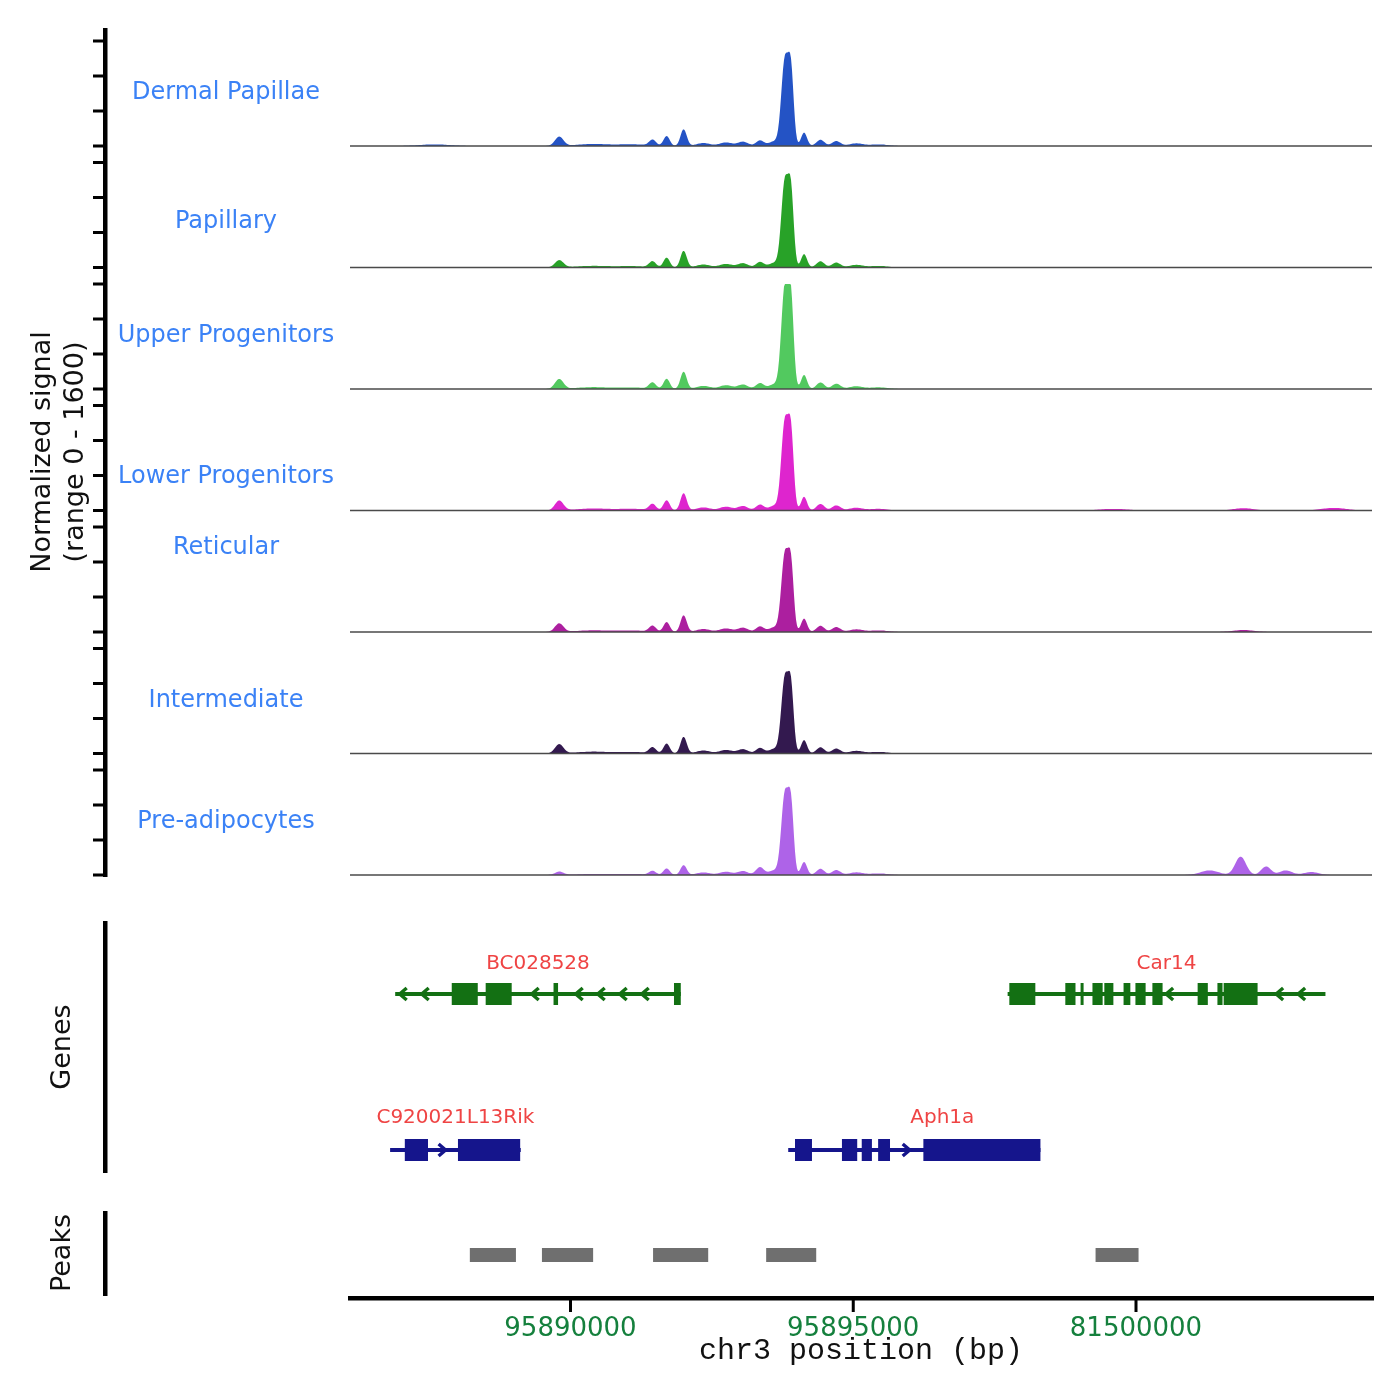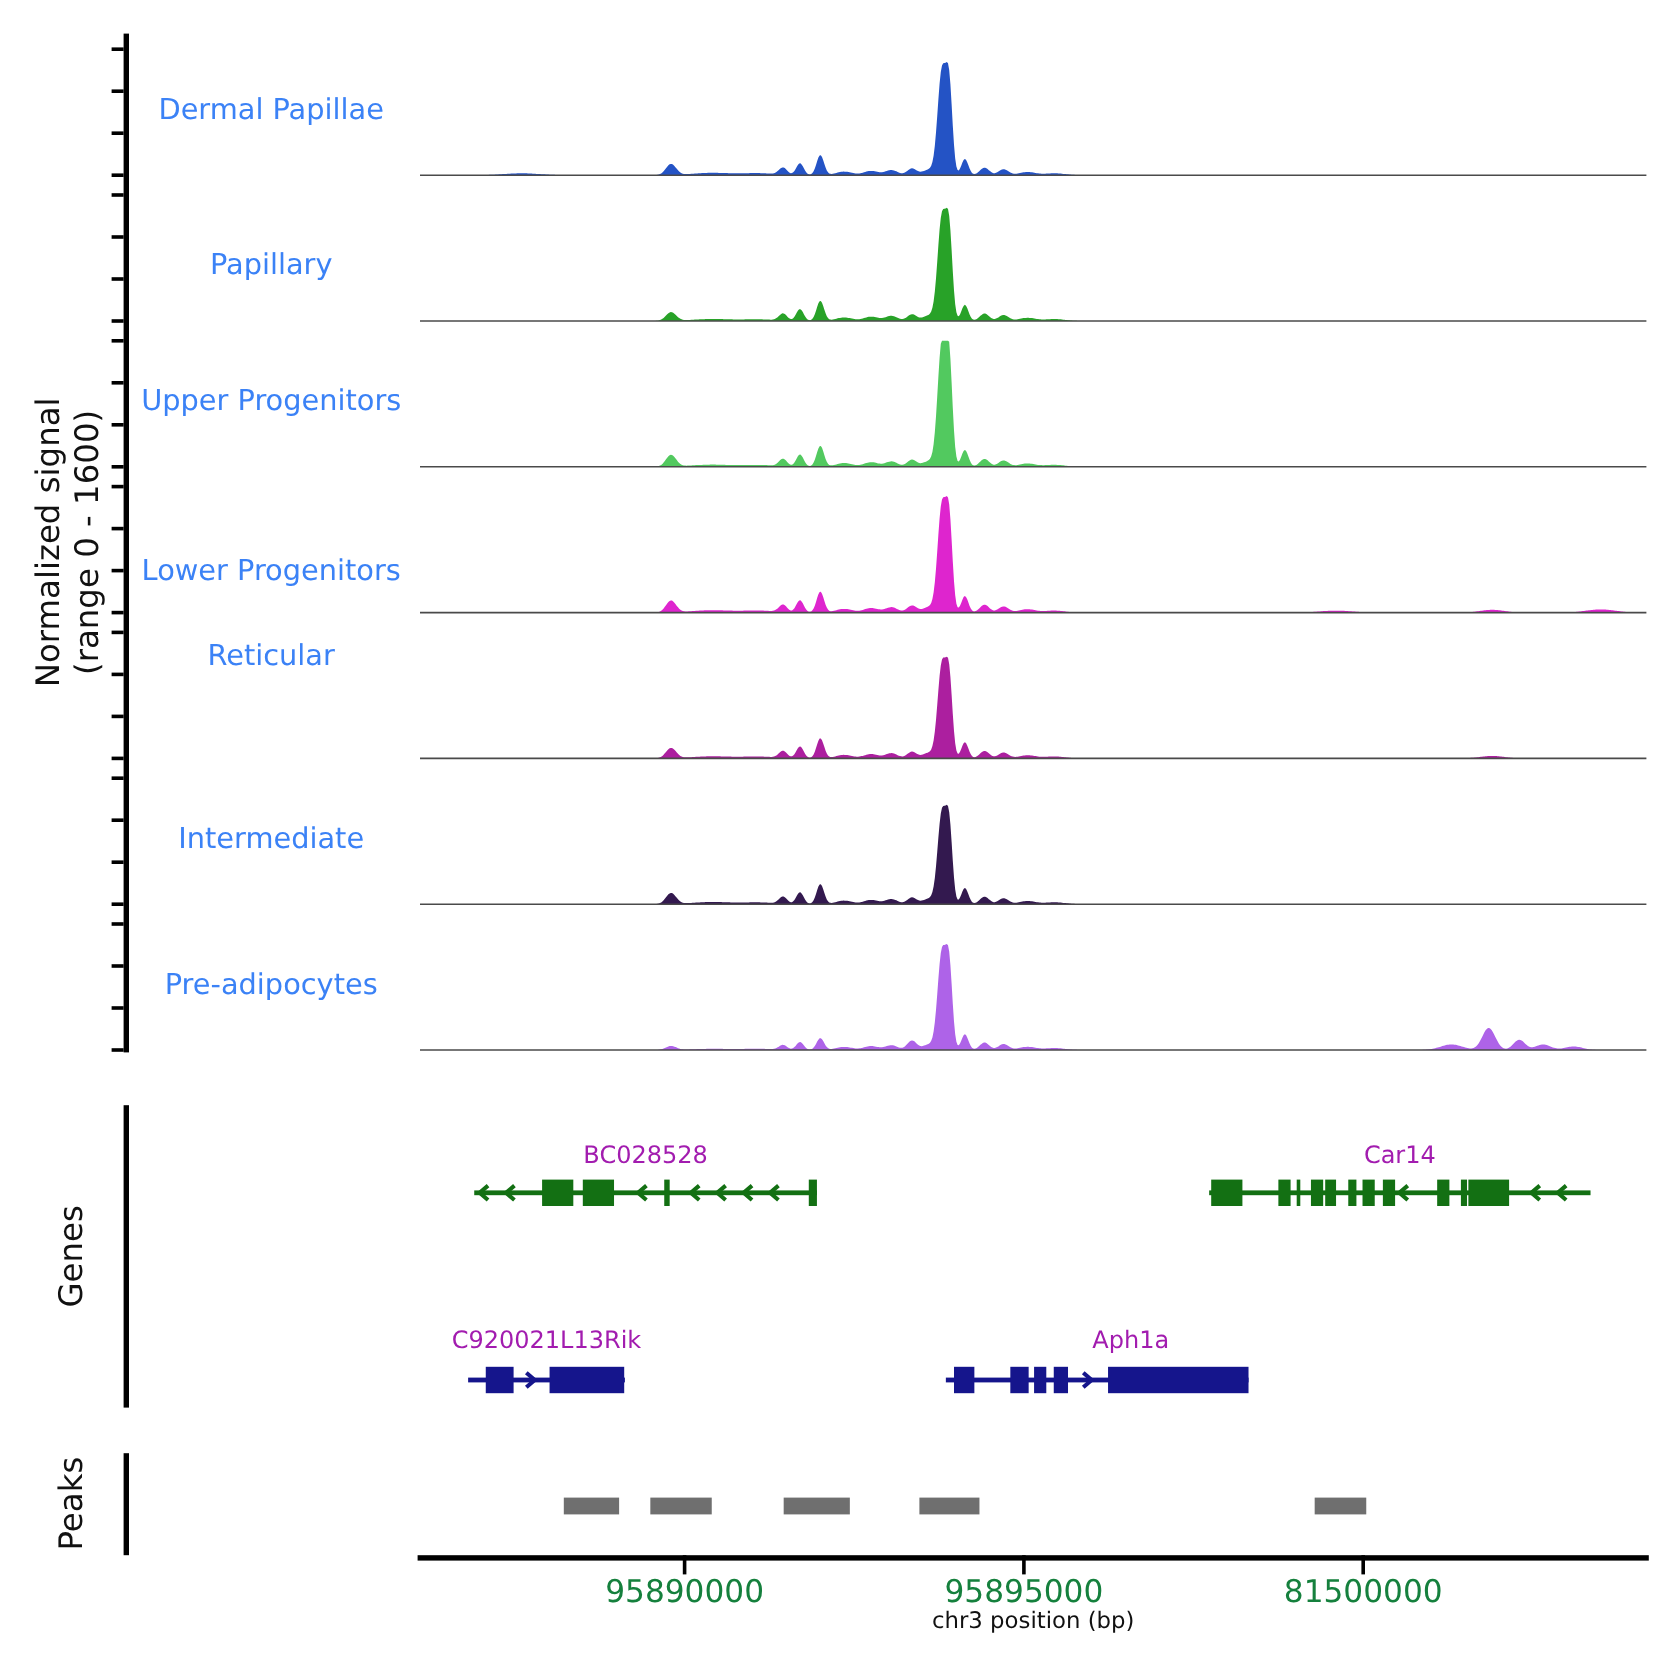--- a/index.html
+++ b/index.html
@@ -11,29 +11,29 @@
   .vlabel{
     position:absolute;left:0;top:0;white-space:nowrap;text-align:center;
     font-size:27px;line-height:33px;color:#111;
   }
   .track-label{
     position:absolute;left:100px;width:252px;text-align:center;
     font-size:24px;line-height:30px;color:#3b82f6;white-space:nowrap;
   }
   .gene-label{
     position:absolute;transform:translateX(-50%);white-space:nowrap;
-    font-size:20px;line-height:24px;color:#a21caf;
+    font-size:20px;line-height:24px;color:#ef4444;
   }
   .xtick-label{
     position:absolute;transform:translateX(-50%);white-space:nowrap;
     font-size:26px;line-height:30px;color:#15803d;text-align:right;
   }
   #x-axis-title{
     position:absolute;left:861px;top:1334px;transform:translateX(-50%);
-    font-size:19px;line-height:34px;color:#111;white-space:nowrap;
+    font-size:30px;line-height:34px;color:#111;white-space:nowrap;font-family:Liberation Mono, monospace;
   }
 </style>
 </head>
 <body>
 
 <div id="figure">
 
   <svg id="plot-svg" width="1400" height="1400">
       <g>
         <path d="M350 146 L350 146.0 L351 146.0 L352 146.0 L353 146.0 L354 146.0 L355 146.0 L356 146.0 L357 146.0 L358 146.0 L359 146.0 L360 146.0 L361 146.0 L362 146.0 L363 146.0 L364 146.0 L365 146.0 L366 146.0 L367 146.0 L368 146.0 L369 146.0 L370 146.0 L371 146.0 L372 146.0 L373 146.0 L374 146.0 L375 146.0 L376 146.0 L377 146.0 L378 146.0 L379 146.0 L380 146.0 L381 146.0 L382 146.0 L383 146.0 L384 146.0 L385 146.0 L386 146.0 L387 146.0 L388 146.0 L389 146.0 L390 146.0 L391 146.0 L392 146.0 L393 146.0 L394 146.0 L395 146.0 L396 146.0 L397 146.0 L398 145.9 L399 145.9 L400 145.9 L401 145.9 L402 145.9 L403 145.9 L404 145.8 L405 145.8 L406 145.8 L407 145.8 L408 145.7 L409 145.7 L410 145.6 L411 145.6 L412 145.6 L413 145.5 L414 145.4 L415 145.4 L416 145.3 L417 145.3 L418 145.2 L419 145.1 L420 145.1 L421 145.0 L422 144.9 L423 144.8 L424 144.8 L425 144.7 L426 144.6 L427 144.6 L428 144.5 L429 144.5 L430 144.5 L431 144.4 L432 144.4 L433 144.4 L434 144.4 L435 144.4 L436 144.4 L437 144.4 L438 144.4 L439 144.4 L440 144.5 L441 144.5 L442 144.6 L443 144.6 L444 144.7 L445 144.7 L446 144.8 L447 144.9 L448 144.9 L449 145.0 L450 145.1 L451 145.2 L452 145.2 L453 145.3 L454 145.3 L455 145.4 L456 145.5 L457 145.5 L458 145.6 L459 145.6 L460 145.7 L461 145.7 L462 145.7 L463 145.8 L464 145.8 L465 145.8 L466 145.9 L467 145.9 L468 145.9 L469 145.9 L470 145.9 L471 145.9 L472 145.9 L473 146.0 L474 146.0 L475 146.0 L476 146.0 L477 146.0 L478 146.0 L479 146.0 L480 146.0 L481 146.0 L482 146.0 L483 146.0 L484 146.0 L485 146.0 L486 146.0 L487 146.0 L488 146.0 L489 146.0 L490 146.0 L491 146.0 L492 146.0 L493 146.0 L494 146.0 L495 146.0 L496 146.0 L497 146.0 L498 146.0 L499 146.0 L500 146.0 L501 146.0 L502 146.0 L503 146.0 L504 146.0 L505 146.0 L506 146.0 L507 146.0 L508 146.0 L509 146.0 L510 146.0 L511 146.0 L512 146.0 L513 146.0 L514 146.0 L515 146.0 L516 146.0 L517 146.0 L518 146.0 L519 146.0 L520 146.0 L521 146.0 L522 146.0 L523 146.0 L524 146.0 L525 146.0 L526 146.0 L527 146.0 L528 146.0 L529 146.0 L530 146.0 L531 146.0 L532 146.0 L533 146.0 L534 146.0 L535 146.0 L536 146.0 L537 146.0 L538 146.0 L539 146.0 L540 146.0 L541 146.0 L542 146.0 L543 146.0 L544 146.0 L545 145.9 L546 145.9 L547 145.8 L548 145.7 L549 145.4 L550 145.0 L551 144.5 L552 143.7 L553 142.7 L554 141.5 L555 140.2 L556 138.9 L557 137.8 L558 136.9 L559 136.6 L560 136.7 L561 137.3 L562 138.3 L563 139.5 L564 140.7 L565 141.9 L566 142.9 L567 143.7 L568 144.3 L569 144.7 L570 144.9 L571 145.0 L572 145.0 L573 145.0 L574 144.9 L575 144.9 L576 144.8 L577 144.7 L578 144.7 L579 144.6 L580 144.5 L581 144.5 L582 144.4 L583 144.3 L584 144.3 L585 144.2 L586 144.2 L587 144.1 L588 144.1 L589 144.1 L590 144.0 L591 144.0 L592 144.0 L593 144.0 L594 144.0 L595 144.0 L596 144.0 L597 144.0 L598 144.0 L599 144.1 L600 144.1 L601 144.1 L602 144.1 L603 144.2 L604 144.2 L605 144.2 L606 144.2 L607 144.3 L608 144.3 L609 144.3 L610 144.3 L611 144.4 L612 144.4 L613 144.4 L614 144.4 L615 144.4 L616 144.4 L617 144.4 L618 144.4 L619 144.4 L620 144.3 L621 144.3 L622 144.3 L623 144.3 L624 144.3 L625 144.2 L626 144.2 L627 144.2 L628 144.2 L629 144.2 L630 144.2 L631 144.2 L632 144.2 L633 144.2 L634 144.3 L635 144.3 L636 144.3 L637 144.4 L638 144.4 L639 144.5 L640 144.5 L641 144.6 L642 144.6 L643 144.6 L644 144.5 L645 144.3 L646 144.0 L647 143.4 L648 142.6 L649 141.7 L650 140.7 L651 139.9 L652 139.5 L653 139.6 L654 140.1 L655 141.0 L656 142.1 L657 143.1 L658 143.9 L659 144.3 L660 144.2 L661 143.6 L662 142.4 L663 140.8 L664 139.0 L665 137.3 L666 136.3 L667 136.1 L668 137.0 L669 138.6 L670 140.5 L671 142.3 L672 143.7 L673 144.7 L674 145.2 L675 145.4 L676 145.0 L677 144.2 L678 142.7 L679 140.4 L680 137.4 L681 134.2 L682 131.3 L683 129.5 L684 129.4 L685 130.8 L686 133.5 L687 136.6 L688 139.6 L689 142.0 L690 143.6 L691 144.5 L692 144.8 L693 144.9 L694 144.8 L695 144.6 L696 144.4 L697 144.1 L698 143.8 L699 143.6 L700 143.4 L701 143.2 L702 143.1 L703 143.0 L704 143.1 L705 143.1 L706 143.2 L707 143.4 L708 143.6 L709 143.8 L710 144.0 L711 144.2 L712 144.4 L713 144.5 L714 144.6 L715 144.6 L716 144.5 L717 144.3 L718 144.1 L719 143.9 L720 143.6 L721 143.3 L722 143.0 L723 142.7 L724 142.5 L725 142.4 L726 142.4 L727 142.4 L728 142.5 L729 142.7 L730 142.9 L731 143.1 L732 143.3 L733 143.5 L734 143.5 L735 143.5 L736 143.3 L737 143.1 L738 142.8 L739 142.4 L740 142.1 L741 141.8 L742 141.7 L743 141.6 L744 141.8 L745 142.0 L746 142.4 L747 142.8 L748 143.3 L749 143.8 L750 144.1 L751 144.3 L752 144.4 L753 144.2 L754 143.8 L755 143.2 L756 142.4 L757 141.7 L758 141.0 L759 140.5 L760 140.3 L761 140.4 L762 140.8 L763 141.4 L764 142.1 L765 142.6 L766 143.0 L767 143.1 L768 143.0 L769 142.8 L770 142.4 L771 142.0 L772 141.6 L773 141.2 L774 140.7 L775 139.8 L776 138.1 L777 135.0 L778 129.8 L779 121.7 L780 110.5 L781 97.0 L782 82.7 L783 69.6 L784 59.9 L785 54.5 L786 52.7 L787 52.5 L788 52.2 L789 51.6 L790 52.7 L791 58.3 L792 70.1 L793 86.7 L794 104.7 L795 120.6 L796 132.0 L797 138.8 L798 141.7 L799 142.0 L800 140.5 L801 138.1 L802 135.4 L803 133.4 L804 132.5 L805 133.2 L806 135.2 L807 137.8 L808 140.5 L809 142.6 L810 144.1 L811 144.8 L812 145.0 L813 144.8 L814 144.3 L815 143.6 L816 142.7 L817 141.7 L818 140.9 L819 140.2 L820 139.8 L821 139.8 L822 140.2 L823 140.9 L824 141.8 L825 142.6 L826 143.4 L827 144.0 L828 144.3 L829 144.3 L830 144.0 L831 143.6 L832 143.0 L833 142.3 L834 141.7 L835 141.3 L836 141.1 L837 141.1 L838 141.4 L839 141.9 L840 142.5 L841 143.1 L842 143.7 L843 144.2 L844 144.5 L845 144.7 L846 144.8 L847 144.7 L848 144.6 L849 144.4 L850 144.2 L851 144.0 L852 143.8 L853 143.6 L854 143.5 L855 143.4 L856 143.3 L857 143.3 L858 143.4 L859 143.5 L860 143.6 L861 143.8 L862 144.0 L863 144.1 L864 144.3 L865 144.4 L866 144.6 L867 144.6 L868 144.7 L869 144.7 L870 144.7 L871 144.7 L872 144.6 L873 144.6 L874 144.5 L875 144.5 L876 144.4 L877 144.4 L878 144.4 L879 144.4 L880 144.4 L881 144.4 L882 144.5 L883 144.6 L884 144.6 L885 144.8 L886 144.9 L887 145.0 L888 145.1 L889 145.2 L890 145.3 L891 145.4 L892 145.5 L893 145.6 L894 145.7 L895 145.7 L896 145.8 L897 145.8 L898 145.9 L899 145.9 L900 145.9 L901 145.9 L902 146.0 L903 146.0 L904 146.0 L905 146.0 L906 146.0 L907 146.0 L908 146.0 L909 146.0 L910 146.0 L911 146.0 L912 146.0 L913 146.0 L914 146.0 L915 146.0 L916 146.0 L917 146.0 L918 146.0 L919 146.0 L920 146.0 L921 146.0 L922 146.0 L923 146.0 L924 146.0 L925 146.0 L926 146.0 L927 146.0 L928 146.0 L929 146.0 L930 146.0 L931 146.0 L932 146.0 L933 146.0 L934 146.0 L935 146.0 L936 146.0 L937 146.0 L938 146.0 L939 146.0 L940 146.0 L941 146.0 L942 146.0 L943 146.0 L944 146.0 L945 146.0 L946 146.0 L947 146.0 L948 146.0 L949 146.0 L950 146.0 L951 146.0 L952 146.0 L953 146.0 L954 146.0 L955 146.0 L956 146.0 L957 146.0 L958 146.0 L959 146.0 L960 146.0 L961 146.0 L962 146.0 L963 146.0 L964 146.0 L965 146.0 L966 146.0 L967 146.0 L968 146.0 L969 146.0 L970 146.0 L971 146.0 L972 146.0 L973 146.0 L974 146.0 L975 146.0 L976 146.0 L977 146.0 L978 146.0 L979 146.0 L980 146.0 L981 146.0 L982 146.0 L983 146.0 L984 146.0 L985 146.0 L986 146.0 L987 146.0 L988 146.0 L989 146.0 L990 146.0 L991 146.0 L992 146.0 L993 146.0 L994 146.0 L995 146.0 L996 146.0 L997 146.0 L998 146.0 L999 146.0 L1000 146.0 L1001 146.0 L1002 146.0 L1003 146.0 L1004 146.0 L1005 146.0 L1006 146.0 L1007 146.0 L1008 146.0 L1009 146.0 L1010 146.0 L1011 146.0 L1012 146.0 L1013 146.0 L1014 146.0 L1015 146.0 L1016 146.0 L1017 146.0 L1018 146.0 L1019 146.0 L1020 146.0 L1021 146.0 L1022 146.0 L1023 146.0 L1024 146.0 L1025 146.0 L1026 146.0 L1027 146.0 L1028 146.0 L1029 146.0 L1030 146.0 L1031 146.0 L1032 146.0 L1033 146.0 L1034 146.0 L1035 146.0 L1036 146.0 L1037 146.0 L1038 146.0 L1039 146.0 L1040 146.0 L1041 146.0 L1042 146.0 L1043 146.0 L1044 146.0 L1045 146.0 L1046 146.0 L1047 146.0 L1048 146.0 L1049 146.0 L1050 146.0 L1051 146.0 L1052 146.0 L1053 146.0 L1054 146.0 L1055 146.0 L1056 146.0 L1057 146.0 L1058 146.0 L1059 146.0 L1060 146.0 L1061 146.0 L1062 146.0 L1063 146.0 L1064 146.0 L1065 146.0 L1066 146.0 L1067 146.0 L1068 146.0 L1069 146.0 L1070 146.0 L1071 146.0 L1072 146.0 L1073 146.0 L1074 146.0 L1075 146.0 L1076 146.0 L1077 146.0 L1078 146.0 L1079 146.0 L1080 146.0 L1081 146.0 L1082 146.0 L1083 146.0 L1084 146.0 L1085 146.0 L1086 146.0 L1087 146.0 L1088 146.0 L1089 146.0 L1090 146.0 L1091 146.0 L1092 146.0 L1093 146.0 L1094 146.0 L1095 146.0 L1096 146.0 L1097 146.0 L1098 146.0 L1099 146.0 L1100 146.0 L1101 146.0 L1102 146.0 L1103 146.0 L1104 146.0 L1105 146.0 L1106 146.0 L1107 146.0 L1108 146.0 L1109 146.0 L1110 146.0 L1111 146.0 L1112 146.0 L1113 146.0 L1114 146.0 L1115 146.0 L1116 146.0 L1117 146.0 L1118 146.0 L1119 146.0 L1120 146.0 L1121 146.0 L1122 146.0 L1123 146.0 L1124 146.0 L1125 146.0 L1126 146.0 L1127 146.0 L1128 146.0 L1129 146.0 L1130 146.0 L1131 146.0 L1132 146.0 L1133 146.0 L1134 146.0 L1135 146.0 L1136 146.0 L1137 146.0 L1138 146.0 L1139 146.0 L1140 146.0 L1141 146.0 L1142 146.0 L1143 146.0 L1144 146.0 L1145 146.0 L1146 146.0 L1147 146.0 L1148 146.0 L1149 146.0 L1150 146.0 L1151 146.0 L1152 146.0 L1153 146.0 L1154 146.0 L1155 146.0 L1156 146.0 L1157 146.0 L1158 146.0 L1159 146.0 L1160 146.0 L1161 146.0 L1162 146.0 L1163 146.0 L1164 146.0 L1165 146.0 L1166 146.0 L1167 146.0 L1168 146.0 L1169 146.0 L1170 146.0 L1171 146.0 L1172 146.0 L1173 146.0 L1174 146.0 L1175 146.0 L1176 146.0 L1177 146.0 L1178 146.0 L1179 146.0 L1180 146.0 L1181 146.0 L1182 146.0 L1183 146.0 L1184 146.0 L1185 146.0 L1186 146.0 L1187 146.0 L1188 146.0 L1189 146.0 L1190 146.0 L1191 146.0 L1192 146.0 L1193 146.0 L1194 146.0 L1195 146.0 L1196 146.0 L1197 146.0 L1198 146.0 L1199 146.0 L1200 146.0 L1201 146.0 L1202 146.0 L1203 146.0 L1204 146.0 L1205 146.0 L1206 146.0 L1207 146.0 L1208 146.0 L1209 146.0 L1210 146.0 L1211 146.0 L1212 146.0 L1213 146.0 L1214 146.0 L1215 146.0 L1216 146.0 L1217 146.0 L1218 146.0 L1219 146.0 L1220 146.0 L1221 146.0 L1222 146.0 L1223 146.0 L1224 146.0 L1225 146.0 L1226 146.0 L1227 146.0 L1228 146.0 L1229 146.0 L1230 146.0 L1231 146.0 L1232 146.0 L1233 146.0 L1234 146.0 L1235 146.0 L1236 146.0 L1237 146.0 L1238 146.0 L1239 146.0 L1240 146.0 L1241 146.0 L1242 146.0 L1243 146.0 L1244 146.0 L1245 146.0 L1246 146.0 L1247 146.0 L1248 146.0 L1249 146.0 L1250 146.0 L1251 146.0 L1252 146.0 L1253 146.0 L1254 146.0 L1255 146.0 L1256 146.0 L1257 146.0 L1258 146.0 L1259 146.0 L1260 146.0 L1261 146.0 L1262 146.0 L1263 146.0 L1264 146.0 L1265 146.0 L1266 146.0 L1267 146.0 L1268 146.0 L1269 146.0 L1270 146.0 L1271 146.0 L1272 146.0 L1273 146.0 L1274 146.0 L1275 146.0 L1276 146.0 L1277 146.0 L1278 146.0 L1279 146.0 L1280 146.0 L1281 146.0 L1282 146.0 L1283 146.0 L1284 146.0 L1285 146.0 L1286 146.0 L1287 146.0 L1288 146.0 L1289 146.0 L1290 146.0 L1291 146.0 L1292 146.0 L1293 146.0 L1294 146.0 L1295 146.0 L1296 146.0 L1297 146.0 L1298 146.0 L1299 146.0 L1300 146.0 L1301 146.0 L1302 146.0 L1303 146.0 L1304 146.0 L1305 146.0 L1306 146.0 L1307 146.0 L1308 146.0 L1309 146.0 L1310 146.0 L1311 146.0 L1312 146.0 L1313 146.0 L1314 146.0 L1315 146.0 L1316 146.0 L1317 146.0 L1318 146.0 L1319 146.0 L1320 146.0 L1321 146.0 L1322 146.0 L1323 146.0 L1324 146.0 L1325 146.0 L1326 146.0 L1327 146.0 L1328 146.0 L1329 146.0 L1330 146.0 L1331 146.0 L1332 146.0 L1333 146.0 L1334 146.0 L1335 146.0 L1336 146.0 L1337 146.0 L1338 146.0 L1339 146.0 L1340 146.0 L1341 146.0 L1342 146.0 L1343 146.0 L1344 146.0 L1345 146.0 L1346 146.0 L1347 146.0 L1348 146.0 L1349 146.0 L1350 146.0 L1351 146.0 L1352 146.0 L1353 146.0 L1354 146.0 L1355 146.0 L1356 146.0 L1357 146.0 L1358 146.0 L1359 146.0 L1360 146.0 L1361 146.0 L1362 146.0 L1363 146.0 L1364 146.0 L1365 146.0 L1366 146.0 L1367 146.0 L1368 146.0 L1369 146.0 L1370 146.0 L1371 146.0 L1372 146.0 L1372 146 Z" fill="#2453C5" stroke="none"></path>

